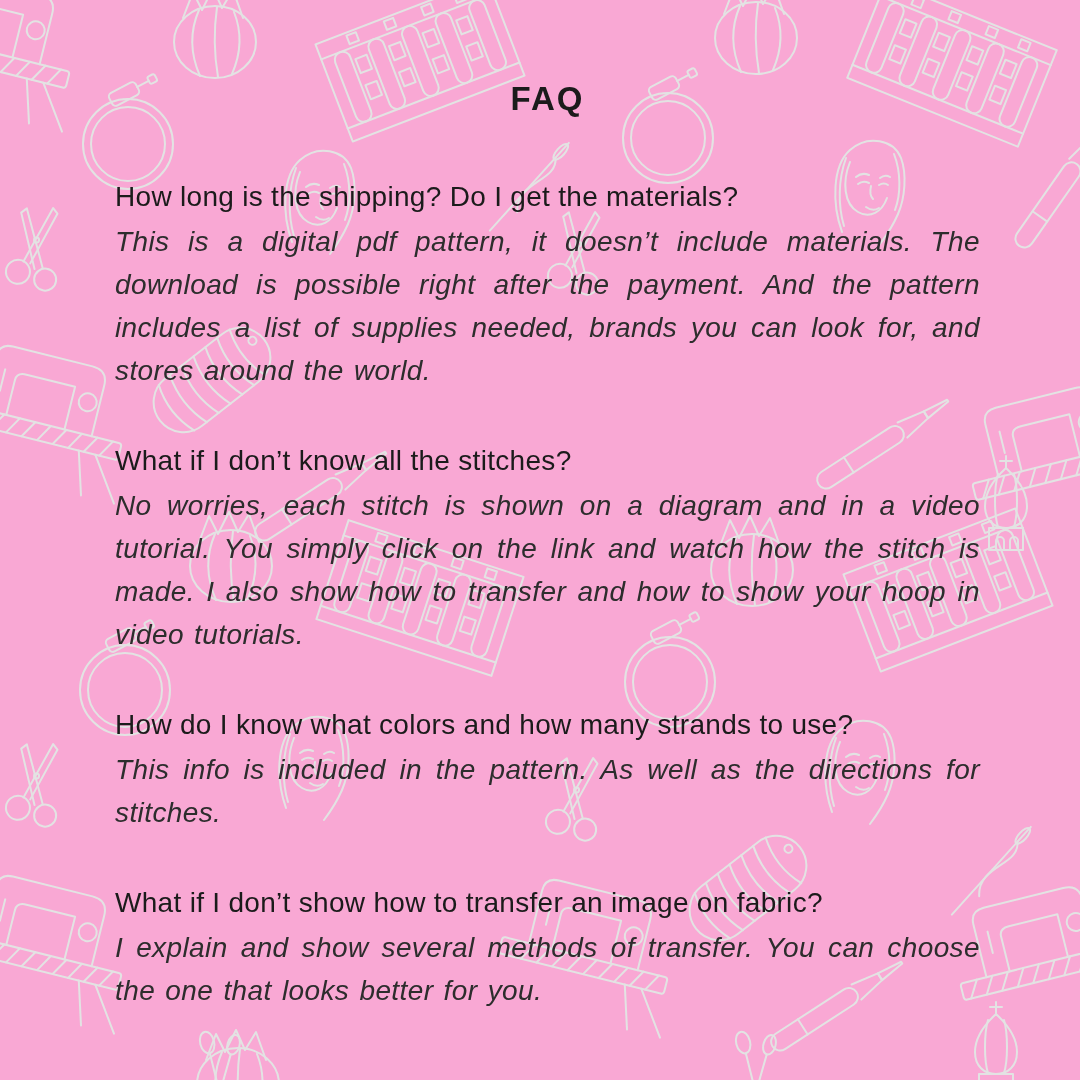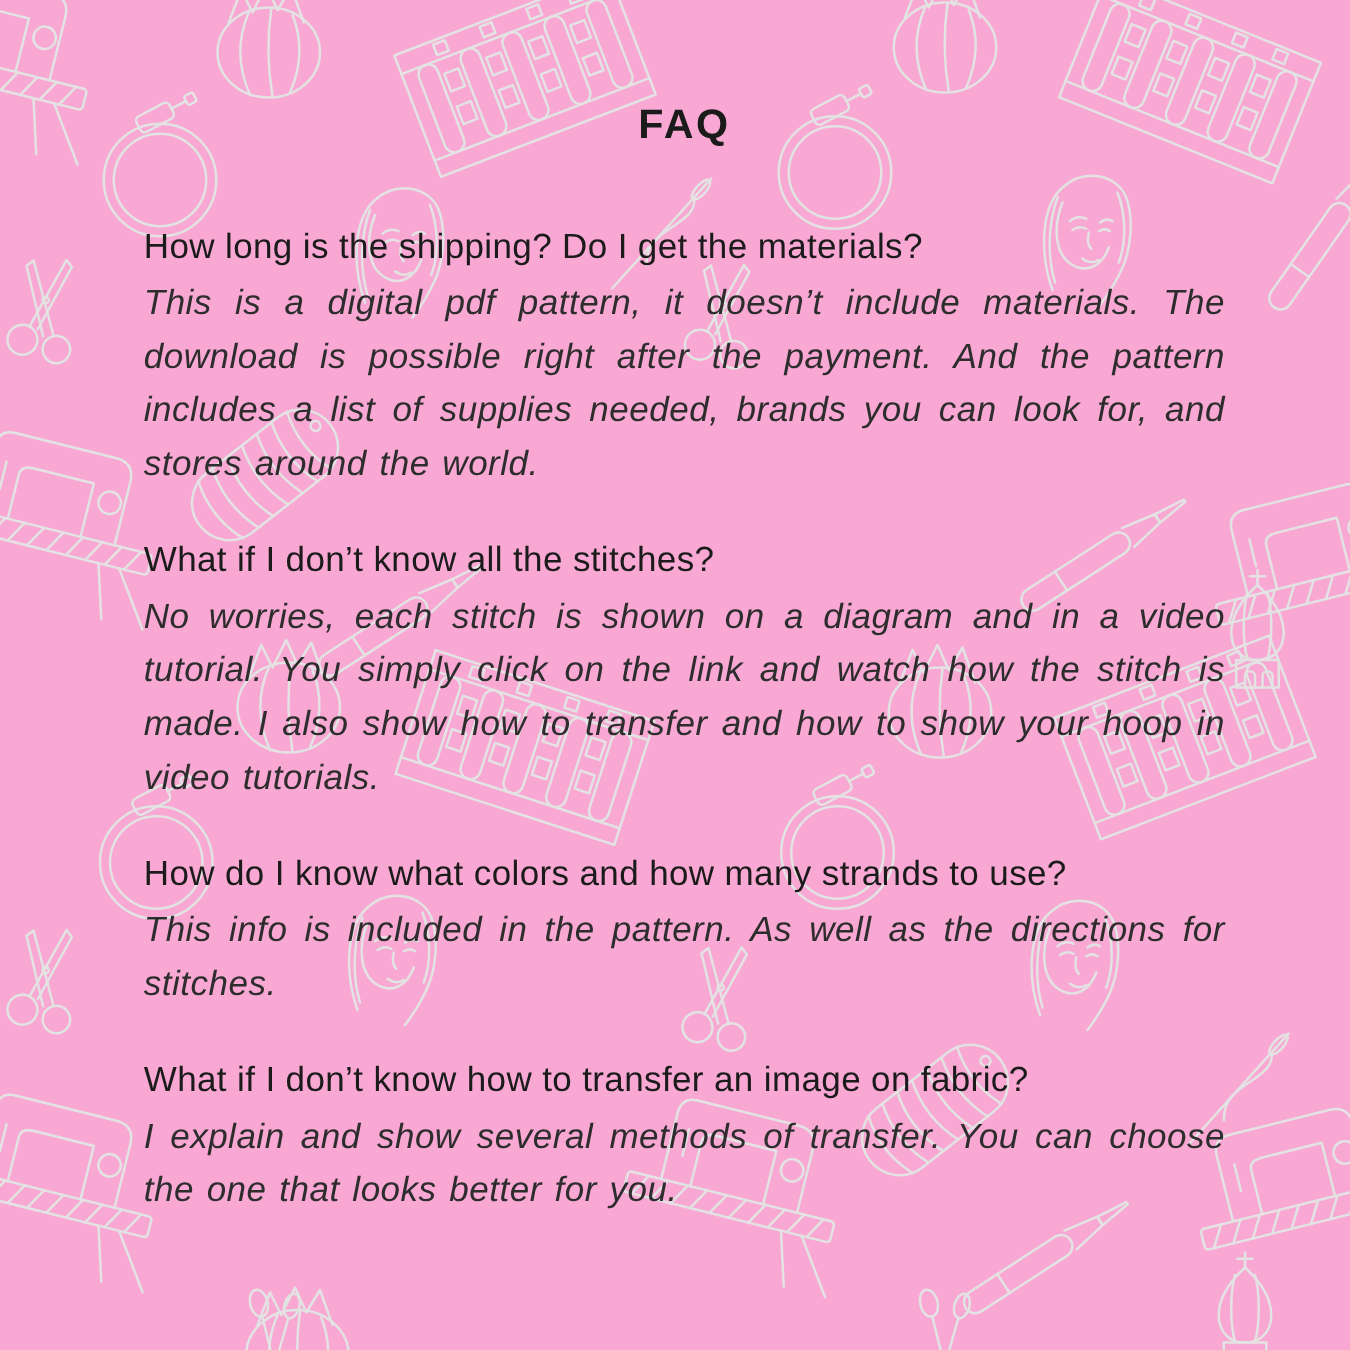--- a/index.html
+++ b/index.html
@@ -37,21 +37,21 @@
     margin: 0;
     text-align: center;
     font-size: 33px;
     font-weight: 600;
     letter-spacing: 2px;
     color: #1b1b1b;
     line-height: 1;
   }
   .faq-list { margin-top: 60px; }
   .faq-item { margin: 0; }
-  .faq-item + .faq-item { margin-top: 34px; }
+  .faq-item + .faq-item { margin-top: 47px; }
   .question {
     margin: 0;
     font-size: 28px;
     font-weight: 400;
     color: #1b1b1b;
     line-height: 43px;
     letter-spacing: 0.3px;
   }
   .answer {
     margin: 2px 0 0 0;
@@ -246,19 +246,19 @@
     <h2 class="question">What if I don’t know all the stitches?</h2>
     <p class="answer">No worries, each stitch is shown on a diagram and in a video tutorial. You simply click on the link and watch how the stitch is made. I also show how to transfer and how to show your hoop in video tutorials.</p>
   </section>
 
   <section class="faq-item">
     <h2 class="question">How do I know what colors and how many strands to use?</h2>
     <p class="answer">This info is included in the pattern. As well as the directions for stitches.</p>
   </section>
 
   <section class="faq-item">
-    <h2 class="question">What if I don’t know how to transfer an image on fabric?</h2>
+    <h2 class="question">What if I don’t show how to transfer an image on fabric?</h2>
     <p class="answer">I explain and show several methods of transfer. You can choose the one that looks better for you.</p>
   </section>
 </div>
   </div>
 
 </div>
 
 </body></html>

